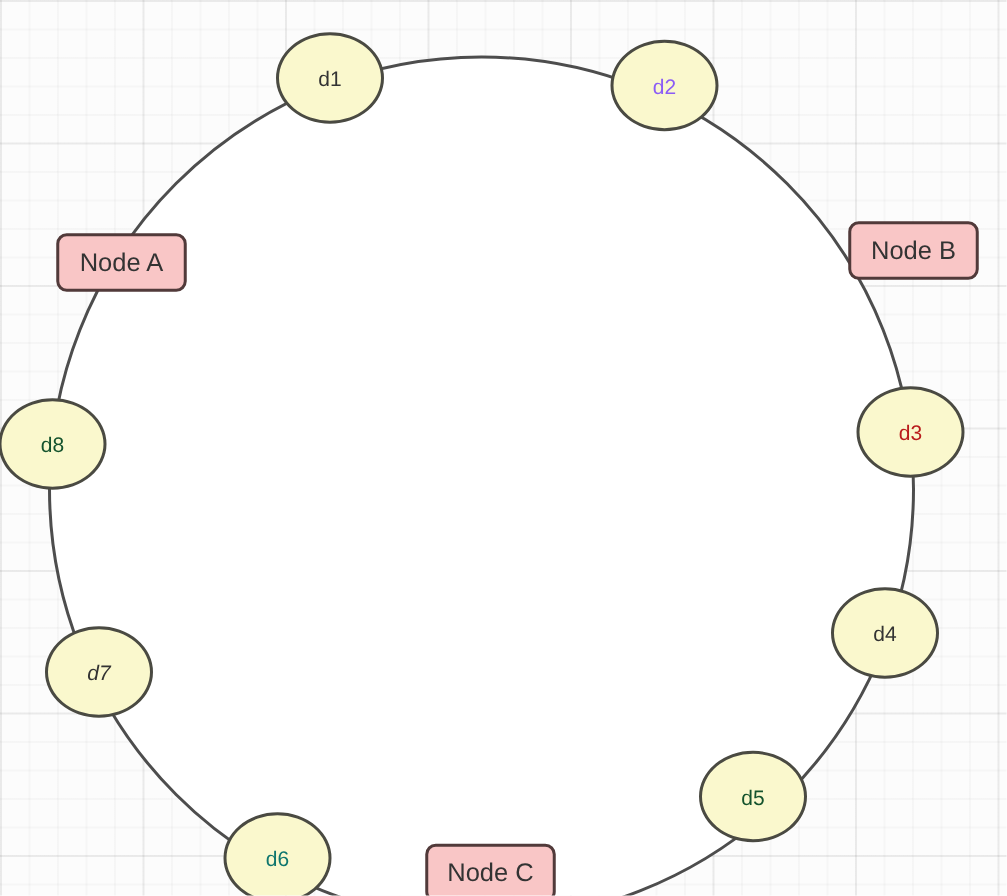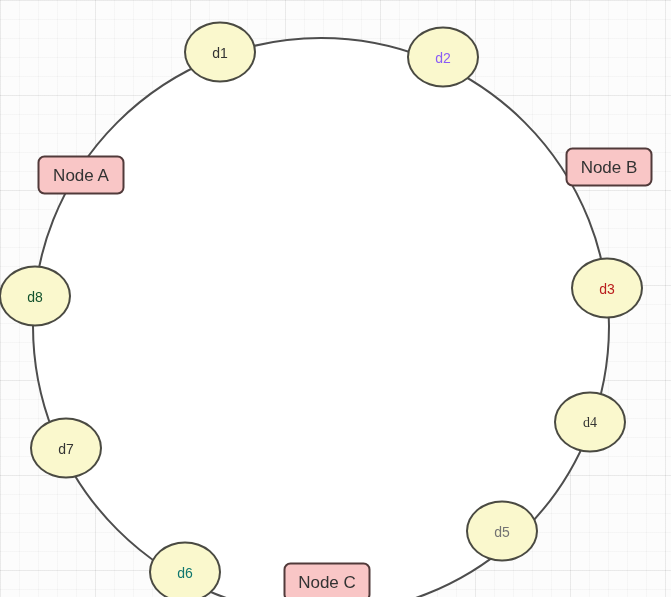--- a/index.html
+++ b/index.html
@@ -69,33 +69,33 @@
   </div>
       <div class="node data" style="left: 443px; top: 57px; background: rgb(250, 248, 205); border-color: rgb(74, 74, 66); color: #8b5cf6;">
     <span class="node-label">d2</span>
   </div>
       <div class="node server" style="left: 590px; top: 167px; background: rgb(249, 198, 198); border-color: rgb(81, 58, 58); color: rgb(51, 51, 51); margin-left: 19px;">
     <span class="node-label">Node B</span>
   </div>
       <div class="node data" style="left: 607px; top: 288px; background: rgb(250, 248, 205); border-color: rgb(74, 74, 66); color: #b91c1c;">
     <span class="node-label">d3</span>
   </div>
-      <div class="node data" style="left: 590px; top: 422px; background: rgb(250, 248, 205); border-color: rgb(74, 74, 66); color: rgb(51, 51, 51); font-family: Liberation Serif, serif;">
+      <div class="node data" style="left: 590px; top: 422px; background: rgb(250, 248, 205); border-color: rgb(74, 74, 66); color: rgb(51, 51, 51);">
     <span class="node-label">d4</span>
   </div>
-      <div class="node data" style="left: 502px; top: 531px; background: rgb(250, 248, 205); border-color: rgb(74, 74, 66); color: #737373;">
+      <div class="node data" style="left: 502px; top: 531px; background: rgb(250, 248, 205); border-color: rgb(74, 74, 66); color: #14532d;">
     <span class="node-label">d5</span>
   </div>
       <div class="node server" style="left: 327px; top: 582px; background: rgb(249, 198, 198); border-color: rgb(81, 58, 58); color: rgb(51, 51, 51);">
     <span class="node-label">Node C</span>
   </div>
       <div class="node data" style="left: 185px; top: 572px; background: rgb(250, 248, 205); border-color: rgb(74, 74, 66); color: #0f766e;">
     <span class="node-label">d6</span>
   </div>
-      <div class="node data" style="left: 66px; top: 448px; background: rgb(250, 248, 205); border-color: rgb(74, 74, 66); color: rgb(51, 51, 51);">
+      <div class="node data" style="left: 66px; top: 448px; background: rgb(250, 248, 205); border-color: rgb(74, 74, 66); color: rgb(51, 51, 51); font-style: italic;">
     <span class="node-label">d7</span>
   </div>
       <div class="node data" style="left: 35px; top: 296px; background: rgb(250, 248, 205); border-color: rgb(74, 74, 66); color: #14532d;">
     <span class="node-label">d8</span>
   </div>
       <div class="node server" style="left: 81px; top: 175px; background: rgb(249, 198, 198); border-color: rgb(81, 58, 58); color: rgb(51, 51, 51);">
     <span class="node-label">Node A</span>
   </div>
     </div>
 </div>

